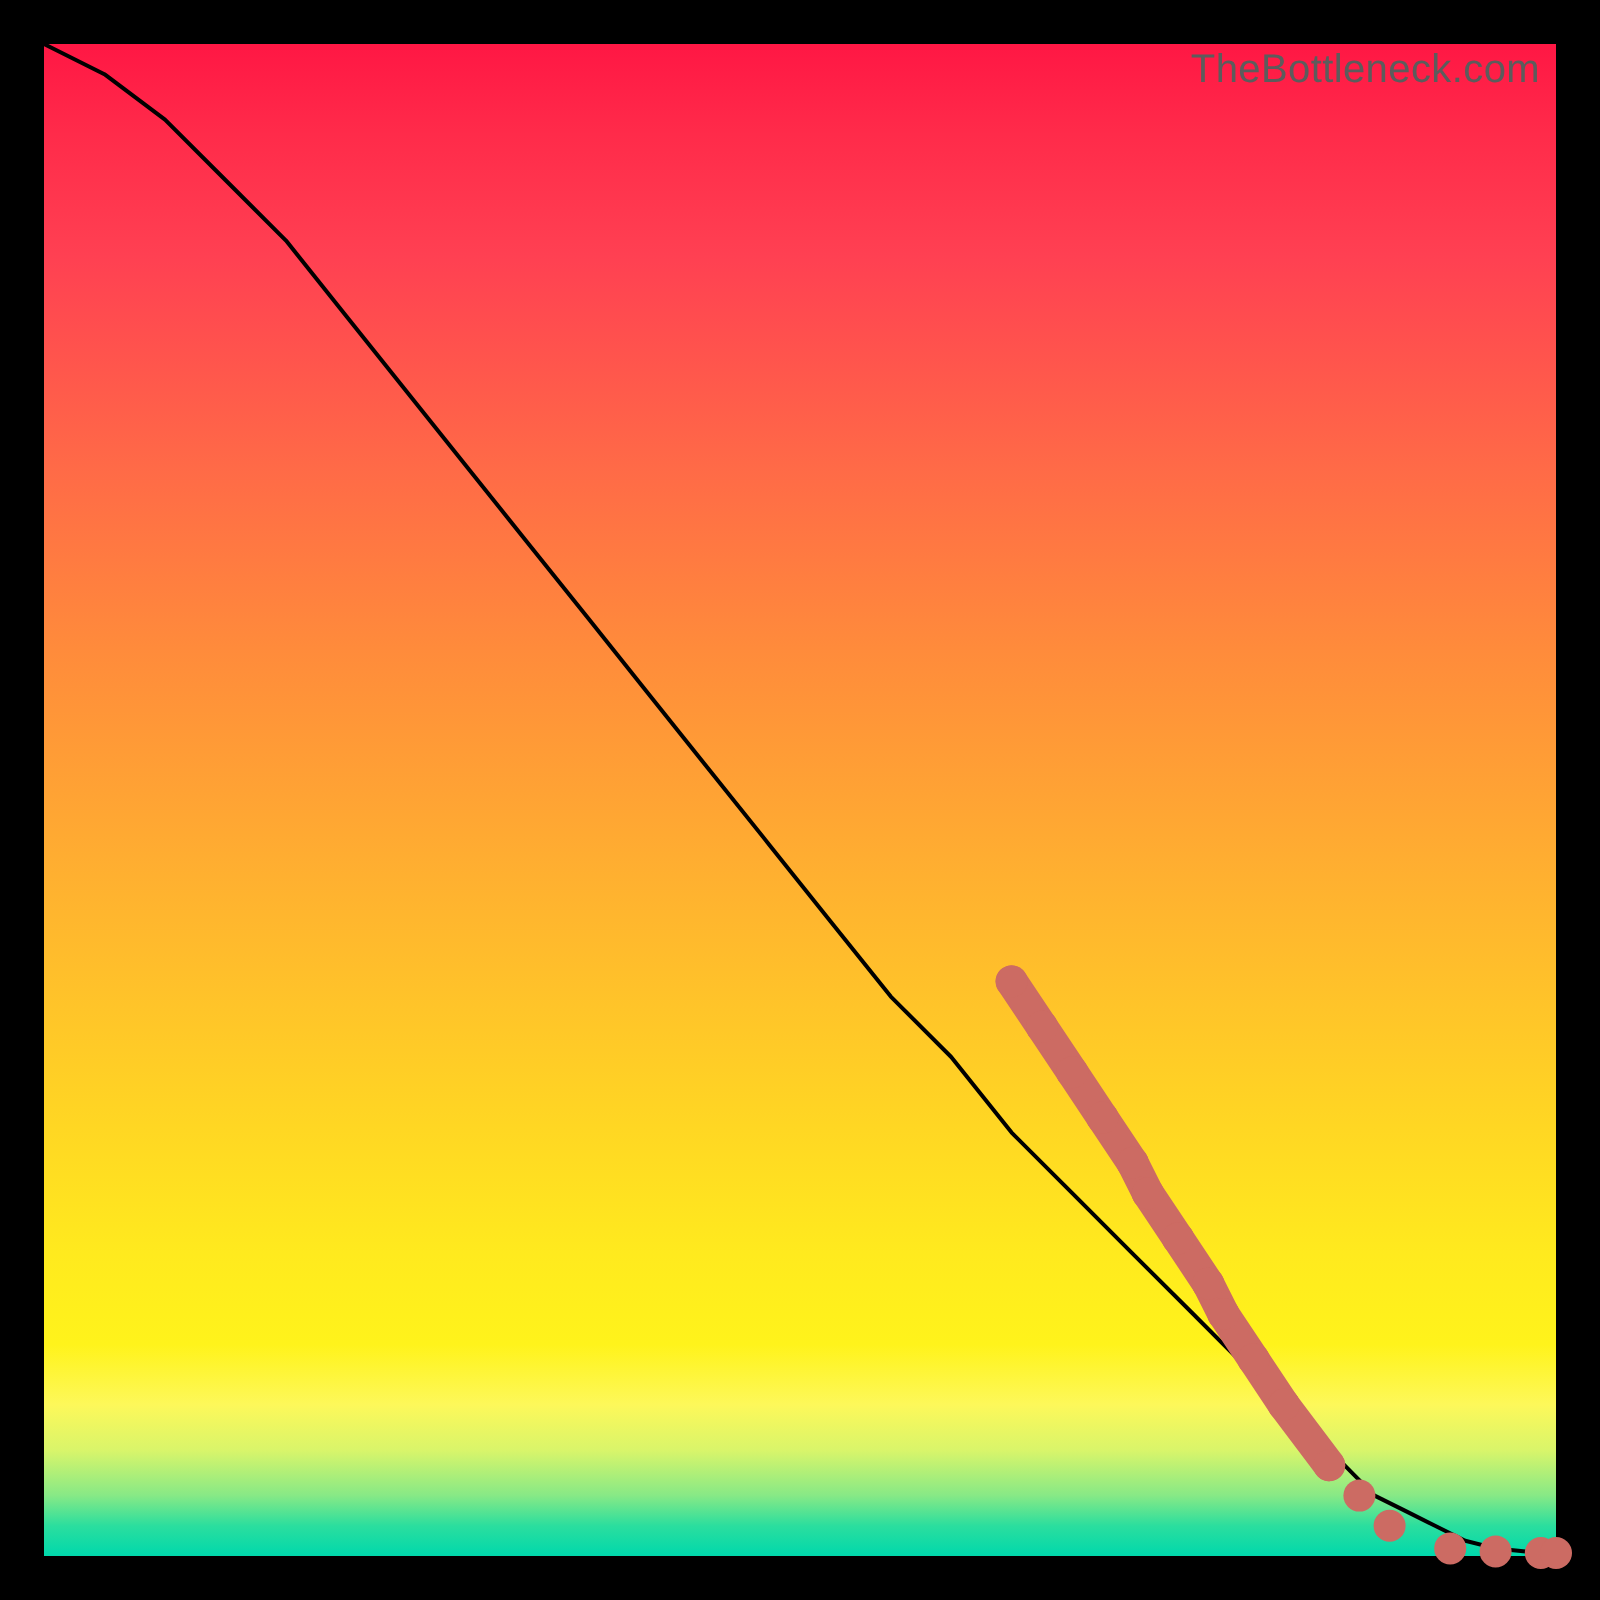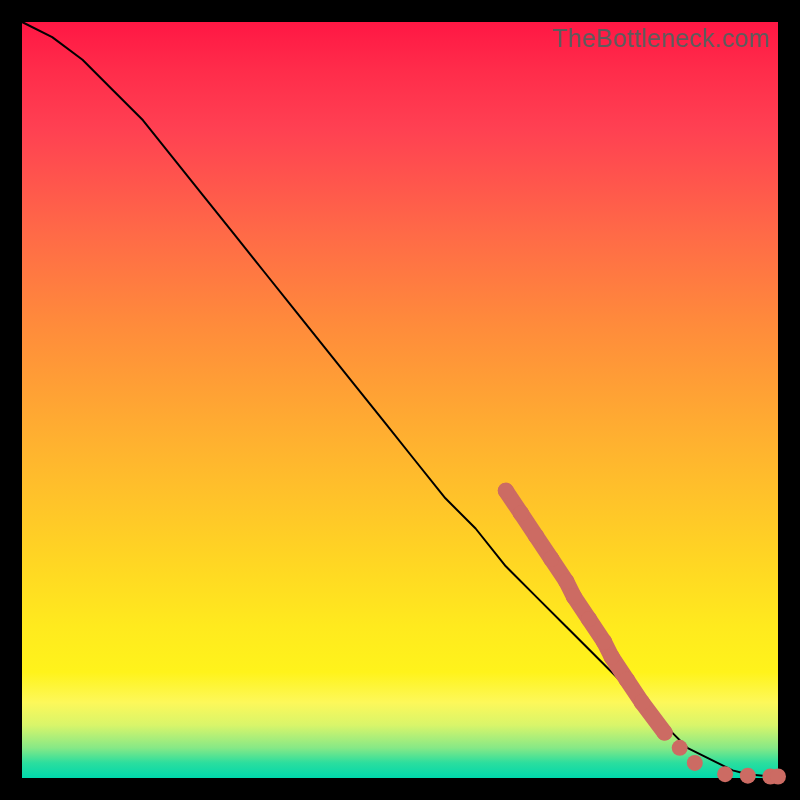--- a/index.html
+++ b/index.html
@@ -41,21 +41,21 @@
       #87e986 96%,
       #2bde9e 98%,
       #00d8ac 100%
     );
   }
   .watermark {
     position: absolute;
     top: 2px;
     right: 8px;
     color: #5c5c5c;
-    font-size: 25px;
+    font-size: 20px;
     font-weight: 500;
     letter-spacing: 0.2px;
     user-select: none;
   }
   svg.curve {
     position: absolute;
     left: 0;
     top: 0;
     width: 756px;
     height: 756px;

